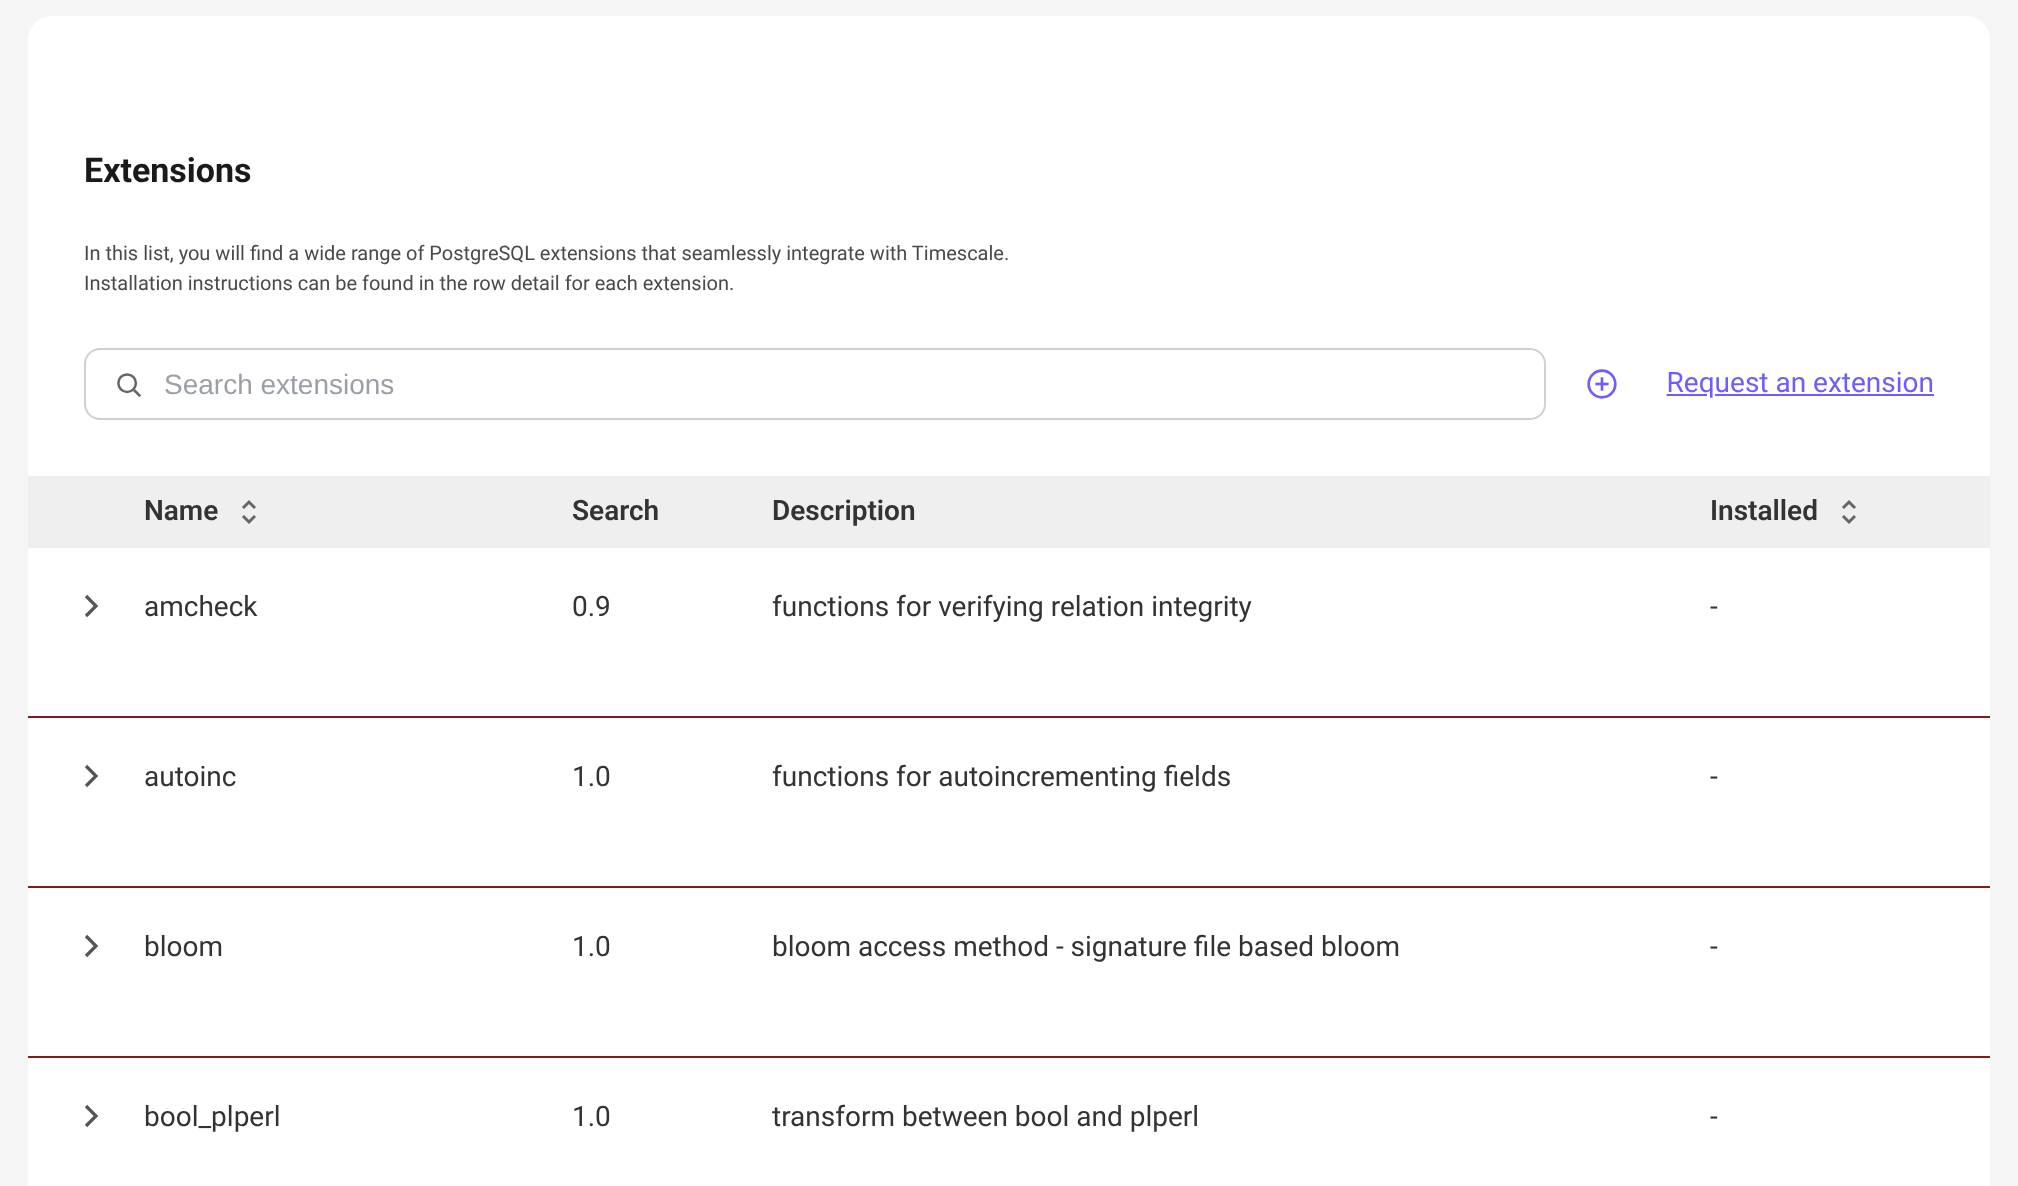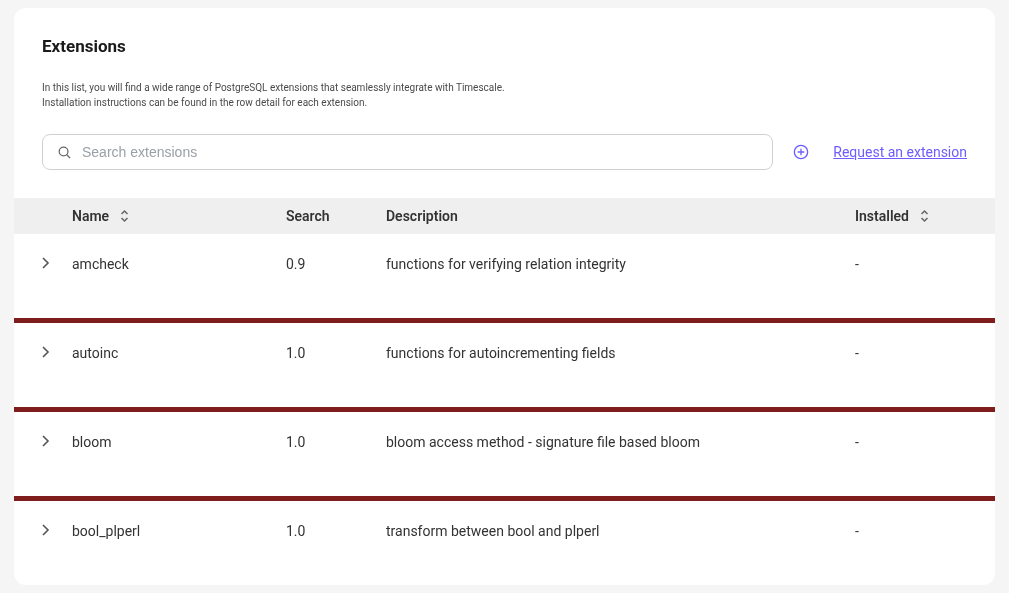--- a/index.html
+++ b/index.html
@@ -15,20 +15,21 @@
     }
     .panel {
       background: #fff;
       border-radius: 12px;
       margin: 8px 14px 0 14px;
       padding: 28px 0 0 0;
       overflow: hidden;
     }
     .header-block {
       padding: 0 28px 24px 28px;
+      margin-top: 40px;
     }
     .page-title {
       font-size: 17px;
       font-weight: 700;
       color: #1a1a1a;
       margin-bottom: 24px;
     }
     .intro-text {
       font-size: 10px;
       color: #4a4a4a;
@@ -114,21 +115,21 @@
       gap: 10px;
     }
     .sort-icon-svg {
       width: 11px;
       height: 14px;
     }
     .table-row {
       display: flex;
       align-items: flex-start;
       padding: 22px 28px 46px 28px;
-      border-bottom: 5px solid #7f1d1d;
+      border-bottom: 1px solid #7f1d1d;
       font-size: 14px;
       color: #333;
     }
     .table-row:last-child {
       border-bottom: none;
     }
     .expand-btn {
       width: 30px;
       flex-shrink: 0;
       display: flex;

